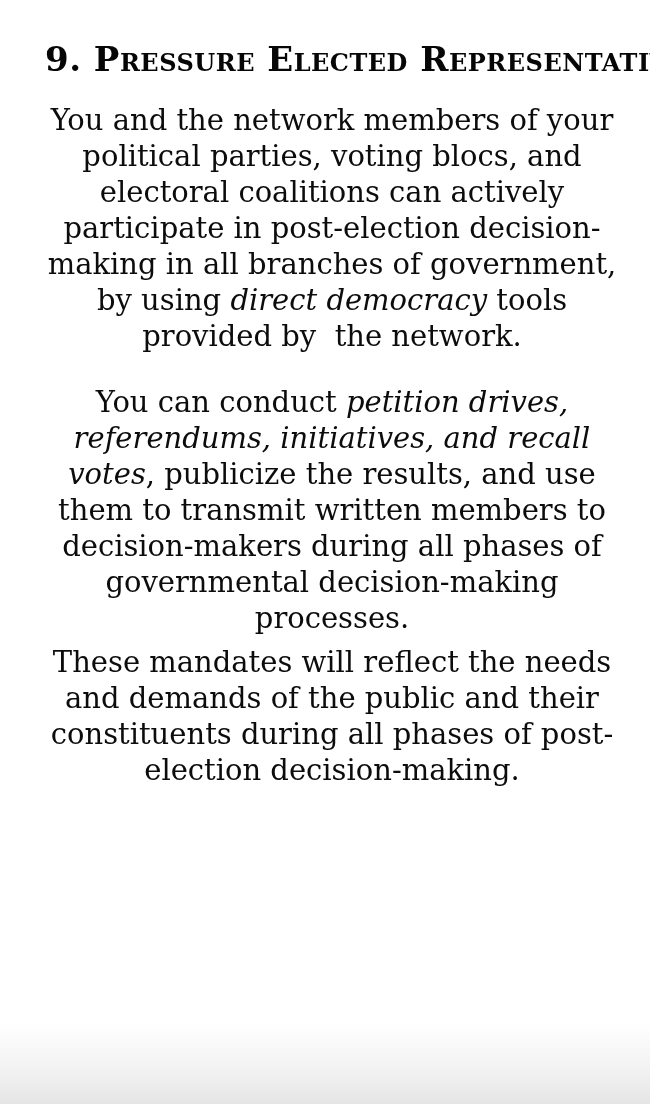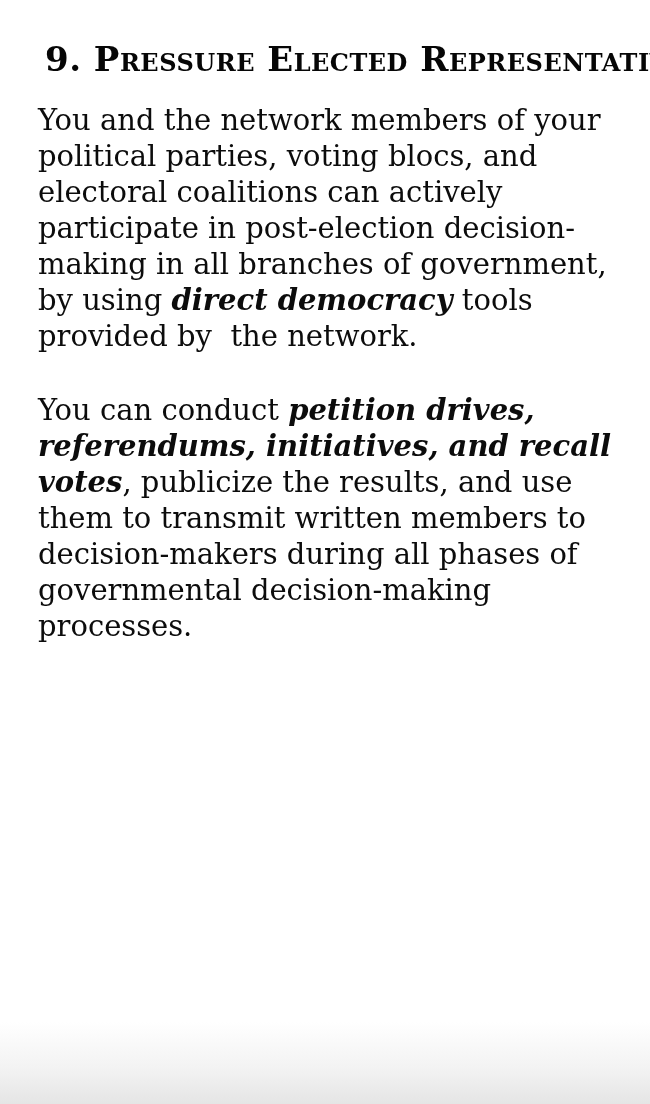--- a/index.html
+++ b/index.html
@@ -30,32 +30,32 @@
     letter-spacing: 0.5px;
     color: #060606;
     white-space: nowrap;
   }
   .article-body {
     margin: 24px 24px 0 38px;
     width: 588px;
     font-size: 29px;
     line-height: 36px;
     color: #0c0c0c;
+    text-align: center;
   }
   .article-body p {
     margin: 0;
     white-space: pre-wrap;
   }
   
-  .article-body p:nth-child(2) { margin-top: 38px; }
+  .article-body p:nth-child(2) { margin-top: 30px; }
   .article-body p:nth-child(3) { margin-top: 8px; }
   .article-body p:nth-child(4) { margin-top: 12px; }
   .article-body em {
     font-style: italic;
-    font-weight: bold;
   }
   .footer-fade {
     position: absolute;
     left: 0;
     bottom: 0;
     width: 650px;
     height: 82px;
     background: linear-gradient(180deg,
       rgba(255,255,255,0) 0%,
       #f3f3f3 55%,
@@ -78,17 +78,21 @@
 making in all branches of government,
 by using </span><em>direct democracy</em><span> tools
 provided by  the network.</span></p>
       <p><span>You can conduct </span><em>petition drives,
 referendums, initiatives, and recall
 votes</em><span>, publicize the results, and use
 them to transmit written members to
 decision-makers during all phases of
 governmental decision-making
 processes.</span></p>
+      <p><span>These mandates will reflect the needs
+and demands of the public and their
+constituents during all phases of post-
+election decision-making.</span></p>
     </div>
 
   <div class="footer-fade"></div>
 
 </div>
 
 </body></html>

